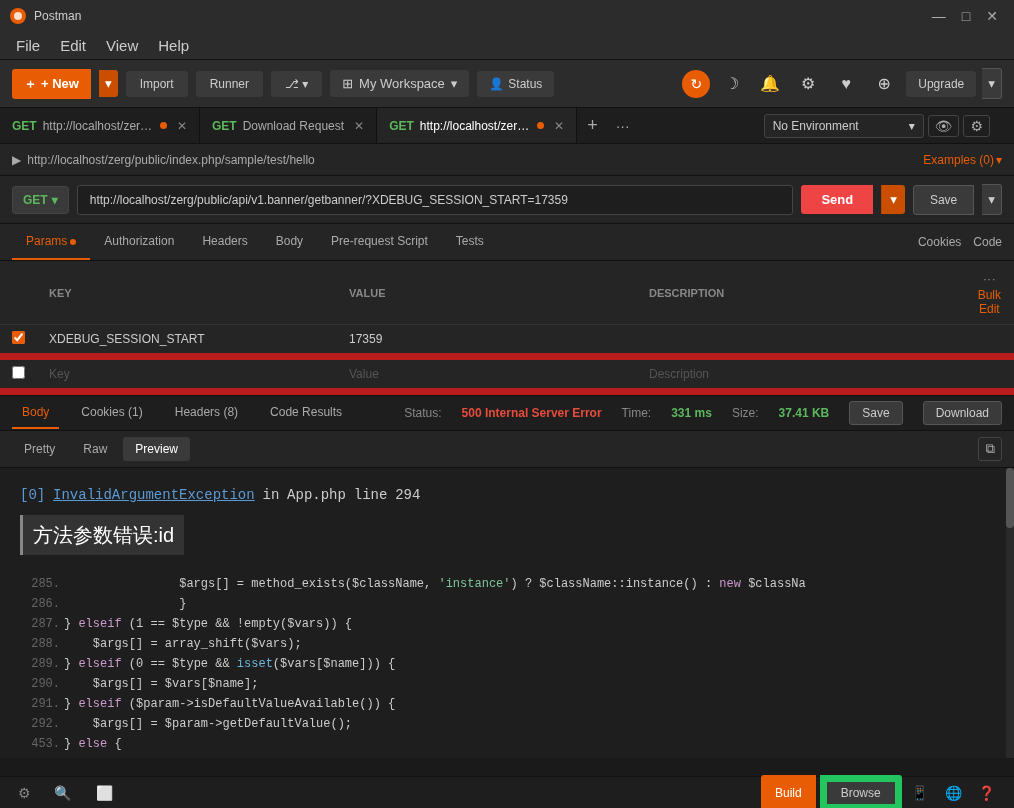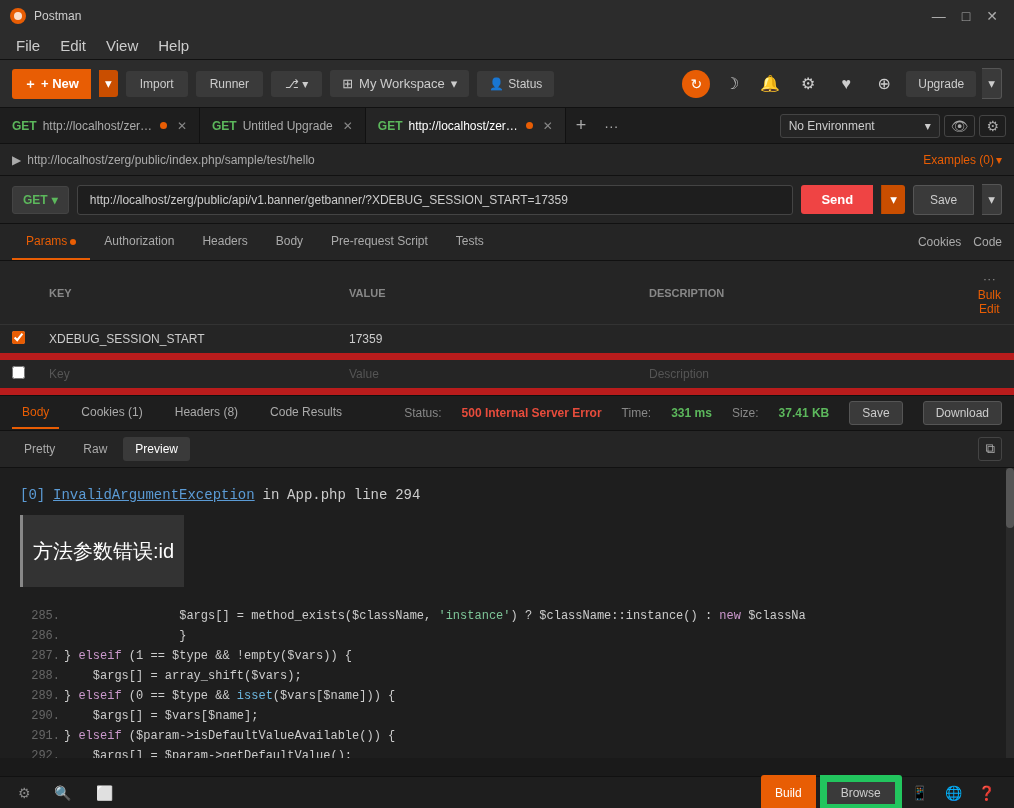--- a/index.html
+++ b/index.html
@@ -30,21 +30,21 @@
 
     
     .tabs-bar { background: #1e1e1e; height: 36px; display: flex; align-items: stretch; border-bottom: 1px solid #111; overflow: hidden; }
     .tab { display: flex; align-items: center; padding: 0 12px; gap: 6px; font-size: 12px; cursor: pointer; color: #aaa; border-right: 1px solid #111; min-width: 0; max-width: 200px; position: relative; }
     .tab.active { background: #252525; color: #fff; }
     .tab .tab-method { font-weight: bold; }
     .tab .tab-method.get { color: #5cb85c; }
     .tab .tab-dot { width: 7px; height: 7px; border-radius: 50%; background: #e85d04; flex-shrink: 0; }
     .tab-add { background: none; border: none; color: #aaa; font-size: 18px; padding: 0 10px; cursor: pointer; align-self: center; }
     .tab-more { background: none; border: none; color: #aaa; font-size: 14px; padding: 0 8px; cursor: pointer; align-self: center; }
-    .tabs-right { margin-left: auto; display: flex; align-items: center; gap: 4px; padding-right: 8px; }
+    .tabs-right { margin-left: auto; display: flex; align-items: center; gap: 4px; padding-right: 24px; }
     .env-selector { background: #252525; border: 1px solid #444; border-radius: 3px; color: #ccc; padding: 4px 8px; font-size: 12px; cursor: pointer; min-width: 160px; display: flex; align-items: center; justify-content: space-between; }
     .eye-btn { background: none; border: 1px solid #444; border-radius: 3px; color: #aaa; font-size: 14px; padding: 2px 6px; cursor: pointer; }
     .gear-btn { background: none; border: 1px solid #444; border-radius: 3px; color: #aaa; font-size: 14px; padding: 2px 6px; cursor: pointer; }
 
     
     .breadcrumb-bar { background: #252525; height: 32px; display: flex; align-items: center; padding: 0 12px; border-bottom: 1px solid #111; }
     .breadcrumb-arrow { color: #aaa; margin-right: 6px; }
     .breadcrumb-text { color: #aaa; font-size: 12px; }
     .breadcrumb-examples { margin-left: auto; color: #e85d04; font-size: 12px; cursor: pointer; }
 
@@ -176,21 +176,21 @@
 
 <div class="tabs-bar">
   <div class="tab">
     <span class="tab-method get">GET</span>
     <span style="overflow:hidden;text-overflow:ellipsis;white-space:nowrap;max-width:120px;">http://localhost/zerg/public/ir</span>
     <span class="tab-dot"></span>
     <span style="color:#888;margin-left:4px;">✕</span>
   </div>
   <div class="tab">
     <span class="tab-method get">GET</span>
-    <span>Untitled Upgrade</span>
+    <span>Download Request</span>
     <span style="color:#888;margin-left:4px;">✕</span>
   </div>
   <div class="tab active">
     <span class="tab-method get">GET</span>
     <span style="overflow:hidden;text-overflow:ellipsis;white-space:nowrap;max-width:120px;">http://localhost/zerg/public/in</span>
     <span class="tab-dot"></span>
     <span style="color:#888;margin-left:4px;">✕</span>
   </div>
   <button class="tab-add">+</button>
   <button class="tab-more">···</button>
@@ -305,21 +305,21 @@
 <div class="response-body" style="height: 290px; overflow: hidden; position: relative;">
   <div class="response-content">
     <div style="margin-bottom: 8px;">
       <span style="color:#5b9bd5; font-size: 14px;">[0]</span>
       <span style="color:#5b9bd5; text-decoration: underline; font-size: 14px; cursor: pointer;">InvalidArgumentException</span>
       <span style="color:#ccc; font-size: 14px;">in</span>
       <span style="color:#ccc; font-size: 14px;">App.php</span>
       <span style="color:#ccc; font-size: 14px;">line</span>
       <span style="color:#ccc; font-size: 14px;">294</span>
     </div>
-    <div style="background:#333; border-left: 3px solid #888; padding: 20px 10px; display: inline-block; margin-bottom: 12px;">
+    <div style="background:#333; border-left: 3px solid #888; padding: 4px 10px; display: inline-block; margin-bottom: 12px;">
       <span style="color:#fff; font-size: 20px; font-family: sans-serif;">方法参数错误:id</span>
     </div>
     <div class="code-lines">
       <div class="code-line">
         <span class="line-num">285.</span>
         <span class="line-code">                $args[] = method_exists($className, <span class="str">'instance'</span>) ? $className::instance() : <span class="kw">new</span> $classNa</span>
       </div>
       <div class="code-line">
         <span class="line-num">286.</span>
         <span class="line-code">                }</span>

